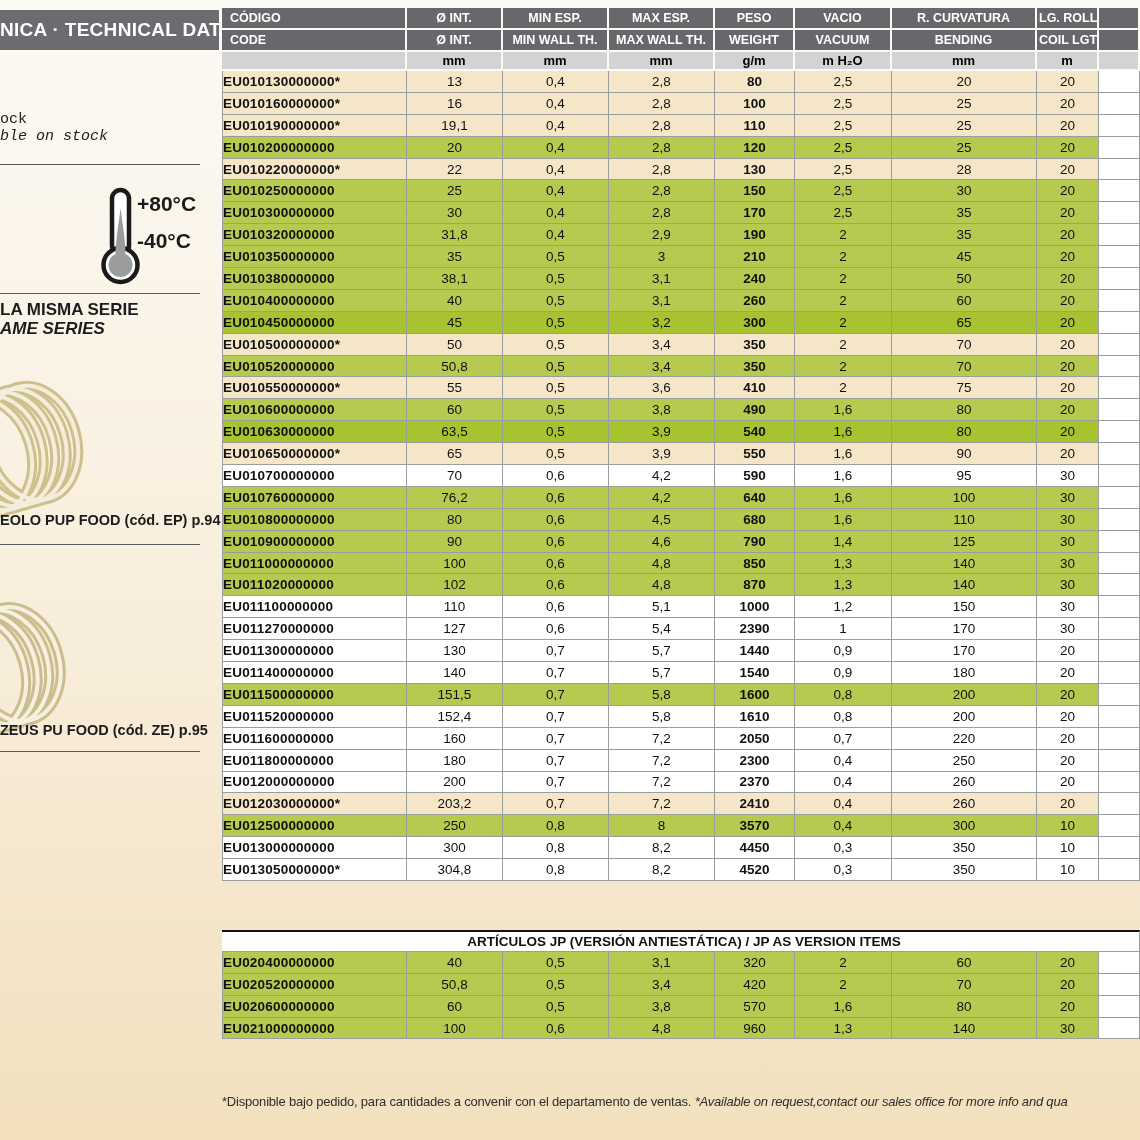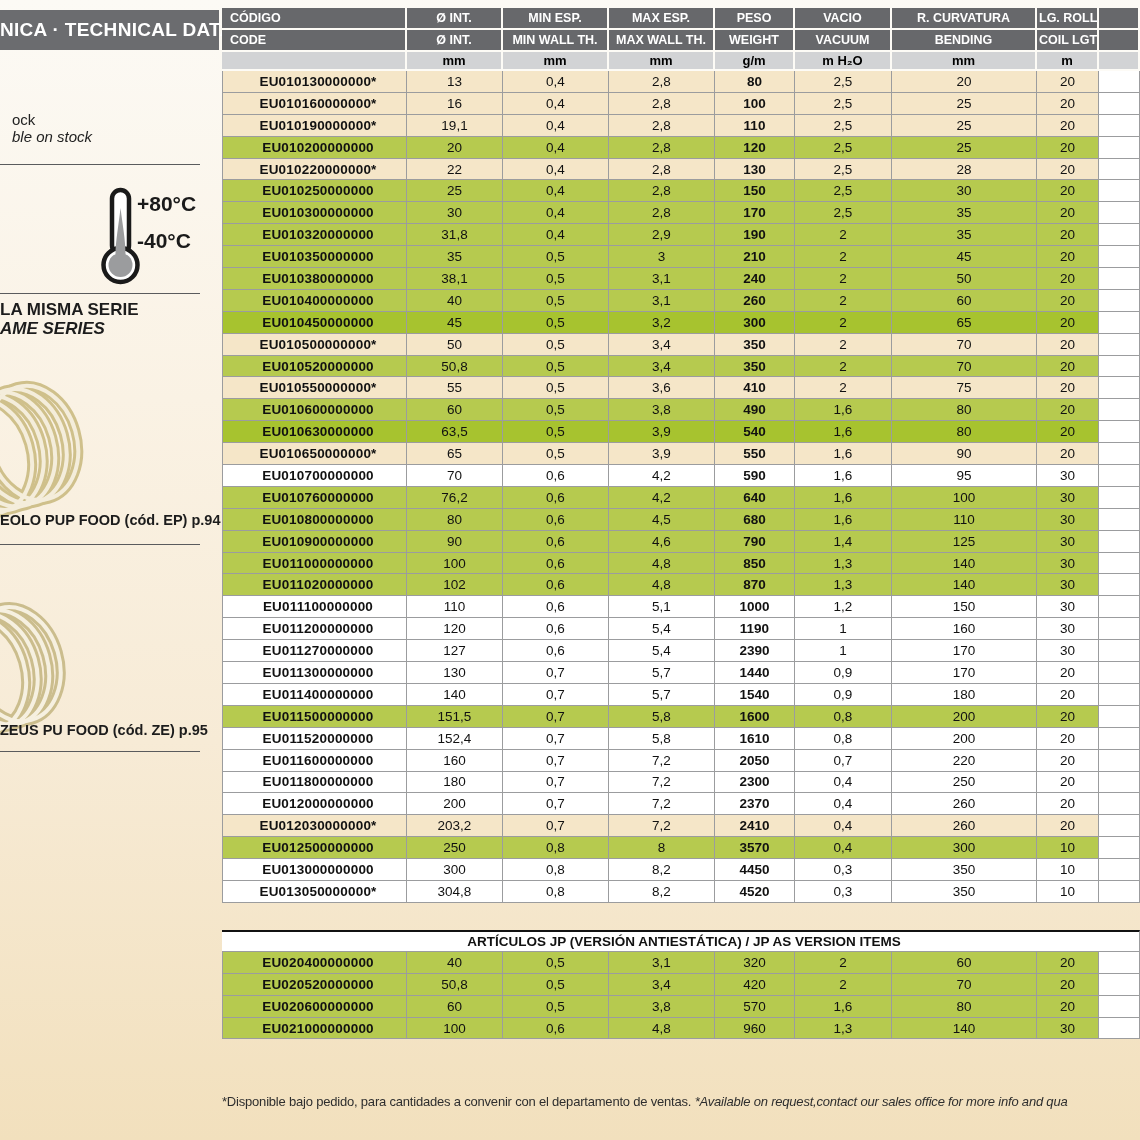--- a/index.html
+++ b/index.html
@@ -12,21 +12,21 @@
     color:#111;
   }
   
   .banner{
     position:absolute;left:0;top:10px;width:219px;height:40px;
     background:#6b6c6f;color:#fff;
     font-size:19px;font-weight:bold;letter-spacing:.3px;
     line-height:40px;text-align:right;padding-right:16px;box-sizing:border-box;
     white-space:nowrap;
   }
-  .stock{position:absolute;left:12px;top:111px;font-size:15px;line-height:17px;color:#222;}
+  .stock{position:absolute;left:0;top:111px;font-size:15px;line-height:17px;color:#222;font-family:Liberation Mono, monospace;}
   .stock .it{font-style:italic;}
   .rule{position:absolute;left:0;width:200px;height:0;border-top:1.6px solid #5a5b5d;}
   .thermo{position:absolute;left:92px;top:186px;}
   .temp{position:absolute;left:137px;font-size:21px;font-weight:bold;color:#1a1a1a;white-space:nowrap;}
   .series{position:absolute;left:0;top:300px;font-size:17px;font-weight:bold;line-height:19px;color:#1c1c1c;white-space:nowrap;}
   .series .it{font-style:italic;}
   .coil{position:absolute;}
   .caption{position:absolute;left:0;width:200px;text-align:right;font-size:14.5px;font-weight:bold;color:#1c1c1c;white-space:nowrap;}
   
   table.mt{
@@ -42,21 +42,21 @@
   .mt .th1.left{text-align:left;padding-left:8px;}
   .mt .units{
     background:#d2d3d5;color:#000;font-size:13px;font-weight:bold;
     height:14px;text-align:center;border-right:2px solid #fdfbf6;border-bottom:2px solid #fdfbf6;
   }
   .mt tbody td{
     background:#fff;height:21.9px;font-size:13.5px;text-align:center;
     border-right:1px solid #9b9c9e;border-bottom:1px solid #9b9c9e;color:#111;
   }
   .mt tbody td.code{
-    text-align:center;padding-left:8px;font-weight:bold;border-left:1px solid #9b9c9e;
+    text-align:left;padding-left:0;font-weight:bold;border-left:1px solid #9b9c9e;
     font-size:13.5px;letter-spacing:.2px;
   }
   .mt tbody td.peso{font-weight:bold;}
   .mt tbody tr.row-tan td{background:#f5e6c8;}
   .mt tbody tr.row-green td{background:#b6ca4f;}
   .mt tbody tr.row-green2 td{background:#a7c32f;margin-top:8px;}
   .mt tbody tr td.cell-white{background:#fff;}
   .jp-band{
     background:#fff;border-top:2.5px solid #111;border-bottom:1.5px solid #111;
     border-right:none;height:23px;font-size:14.5px;font-weight:bold;color:#111;
@@ -453,31 +453,20 @@
           <td>110</td>
           <td>0,6</td>
           <td>5,1</td>
           <td class="peso">1000</td>
           <td>1,2</td>
           <td>150</td>
           <td>30</td>
           <td class="cell-white"></td>
         </tr>
         <tr class="">
-          <td class="code">EU011200000000</td>
-          <td>120</td>
-          <td>0,6</td>
-          <td>5,4</td>
-          <td class="peso">1190</td>
-          <td>1</td>
-          <td>160</td>
-          <td>30</td>
-          <td class="cell-white"></td>
-        </tr>
-        <tr class="">
           <td class="code">EU011270000000</td>
           <td>127</td>
           <td>0,6</td>
           <td>5,4</td>
           <td class="peso">2390</td>
           <td>1</td>
           <td>170</td>
           <td>30</td>
           <td class="cell-white"></td>
         </tr>

